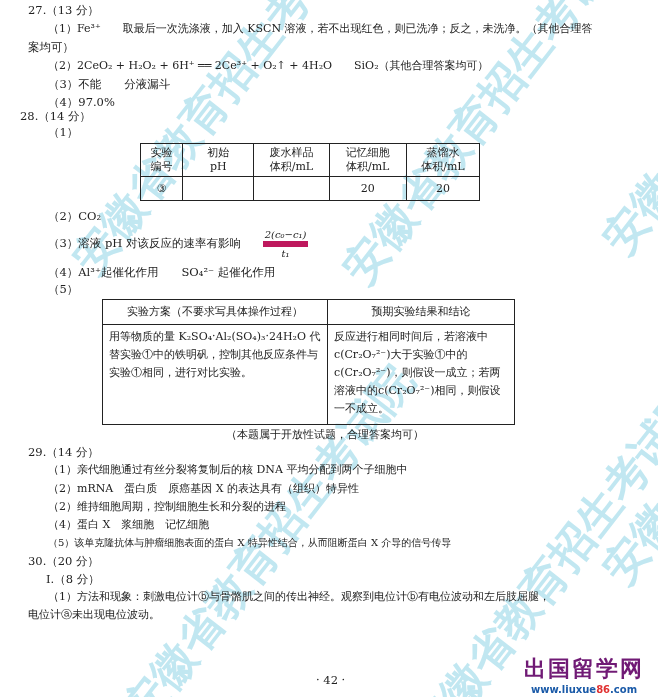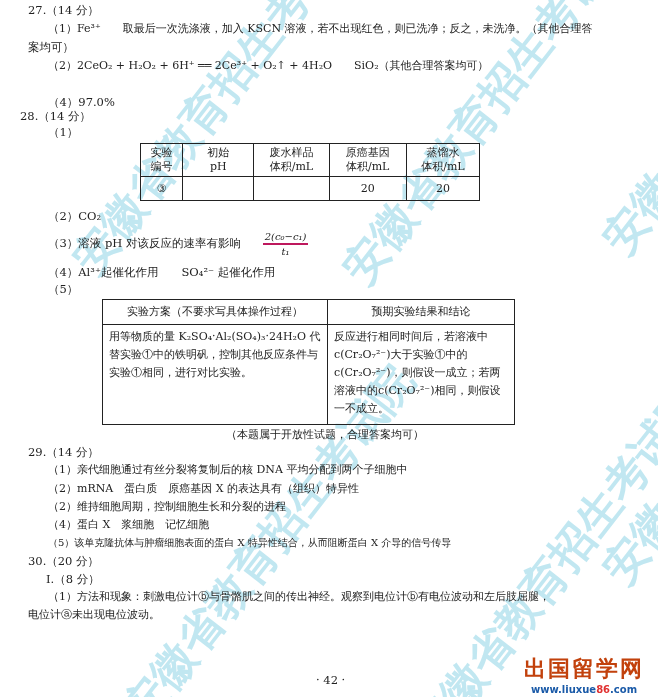--- a/index.html
+++ b/index.html
@@ -12,55 +12,56 @@
   .watermark {
     position: absolute; color: #8fd4e6; opacity: 0.55; font-family: "DejaVu Sans", sans-serif;
     font-weight: bold; font-size: 44px; transform-origin: left top; white-space: nowrap; pointer-events: none;
   }
   table.exp { position: absolute; border-collapse: collapse; }
   table.exp td { border: 1px solid #222; text-align: center; font-size: 11px; line-height: 14px; padding: 2px 4px; }
   table.plan { position: absolute; border-collapse: collapse; }
   table.plan td { border: 1px solid #222; vertical-align: top; font-size: 11px; line-height: 18px; padding: 3px 6px; white-space: normal; }
   table.plan td.h { text-align: center; }
   .frac { display: inline-block; vertical-align: middle; text-align: center; font-style: italic; }
-  .frac .num { display: block; border-bottom: 2px solid #be185d; padding: 0 2px; }
+  .frac .num { display: block; border-bottom: 6px solid #be185d; padding: 0 2px; }
   .frac .den { display: block; }
   .logo { position: absolute; right: 14px; top: 654px; text-align: center; font-family: "DejaVu Sans", sans-serif; }
-  .logo .cn { font-size: 22px; color: #c2410c; letter-spacing: 2px; font-weight: bold; }
+  .logo .cn { font-size: 22px; color: #701a75; letter-spacing: 2px; font-weight: bold; }
   .logo .url { font-size: 10px; color: #1a5aa8; font-weight: bold; }
   .logo .url .hl { color: #e03030; }
 </style>
 </head>
 <body>
 
 <div class="page">
 
   <div class="watermark" style="left:60px; top:250px; transform: rotate(-52deg);">安徽省教育招生考试院</div>
   <div class="watermark" style="left:330px; top:260px; transform: rotate(-52deg);">安徽省教育招生考试院</div>
   <div class="watermark" style="left:110px; top:700px; transform: rotate(-52deg);">安徽省教育招生考试院</div>
   <div class="watermark" style="left:400px; top:720px; transform: rotate(-52deg);">安徽省教育招生考试院</div>
   <div class="watermark" style="left:590px; top:230px; transform: rotate(-52deg);">安徽省教育招生考试院</div>
   <div class="watermark" style="left:590px; top:560px; transform: rotate(-52deg);">安徽省教育招生考试院</div>
 
-  <div class="line" style="left:28px; top:2px;">27.（14 分）</div>
+  <div class="line" style="left:28px; top:2px;">27.（13 分）</div>
   <div class="line" style="left:48px; top:21px; font-size:11px;">（1）Fe³⁺　　取最后一次洗涤液，加入 KSCN 溶液，若不出现红色，则已洗净；反之，未洗净。（其他合理答</div>
   <div class="line" style="left:28px; top:39px;">案均可）</div>
   <div class="line" style="left:48px; top:58px; font-size:11px;">（2）2CeO₂ + H₂O₂ + 6H⁺ ══ 2Ce³⁺ + O₂↑ + 4H₂O　　SiO₂（其他合理答案均可）</div>
+  <div class="line" style="left:48px; top:76px;">（3）不能　　分液漏斗</div>
   <div class="line" style="left:48px; top:94px;">（4）97.0%</div>
 
   <div class="line" style="left:20px; top:108px;">28.（14 分）</div>
   <div class="line" style="left:48px; top:124px;">（1）</div>
 
   <table class="exp" style="left:140px; top:143px; width:340px;">
     <tbody>
         <tr>
       <td style="width:32px;"><span>实验</span><br><span>编号</span></td>
       <td style="width:60px;"><span>初始</span><br><span>pH</span></td>
       <td style="width:64px;"><span>废水样品</span><br><span>体积/mL</span></td>
-      <td style="width:66px;"><span>原癌基因</span><br><span>体积/mL</span></td>
+      <td style="width:66px;"><span>记忆细胞</span><br><span>体积/mL</span></td>
       <td style="width:62px;"><span>蒸馏水</span><br><span>体积/mL</span></td>
     </tr>
     <tr style="height:24px;">
       <td>③</td>
       <td></td>
       <td></td>
       <td>20</td>
       <td>20</td>
     </tr>
   </tbody>

